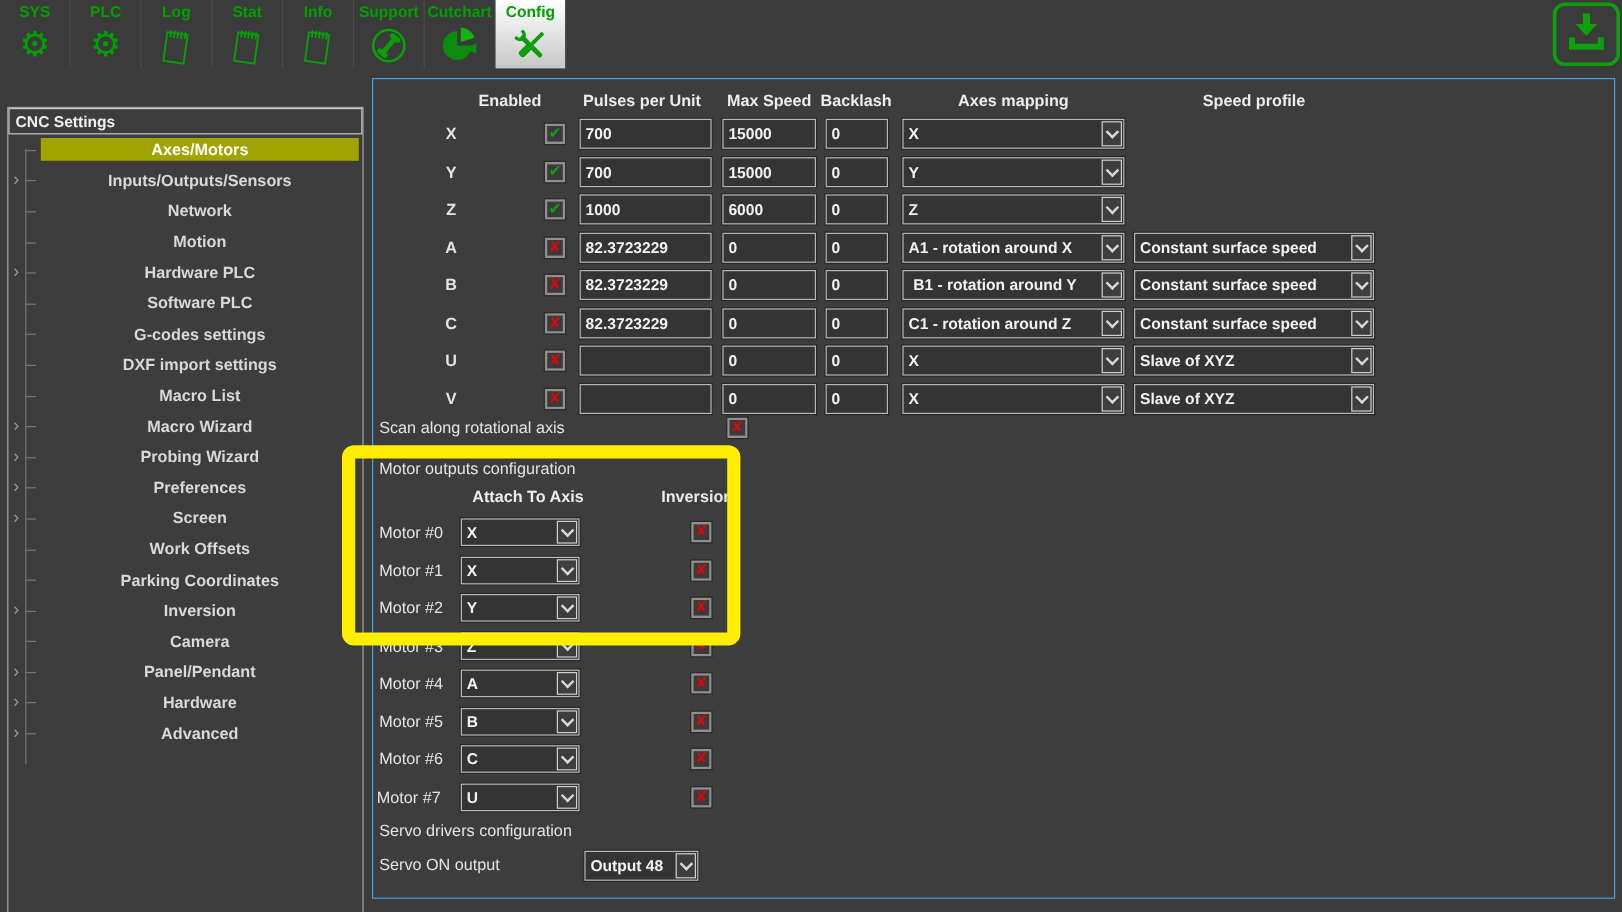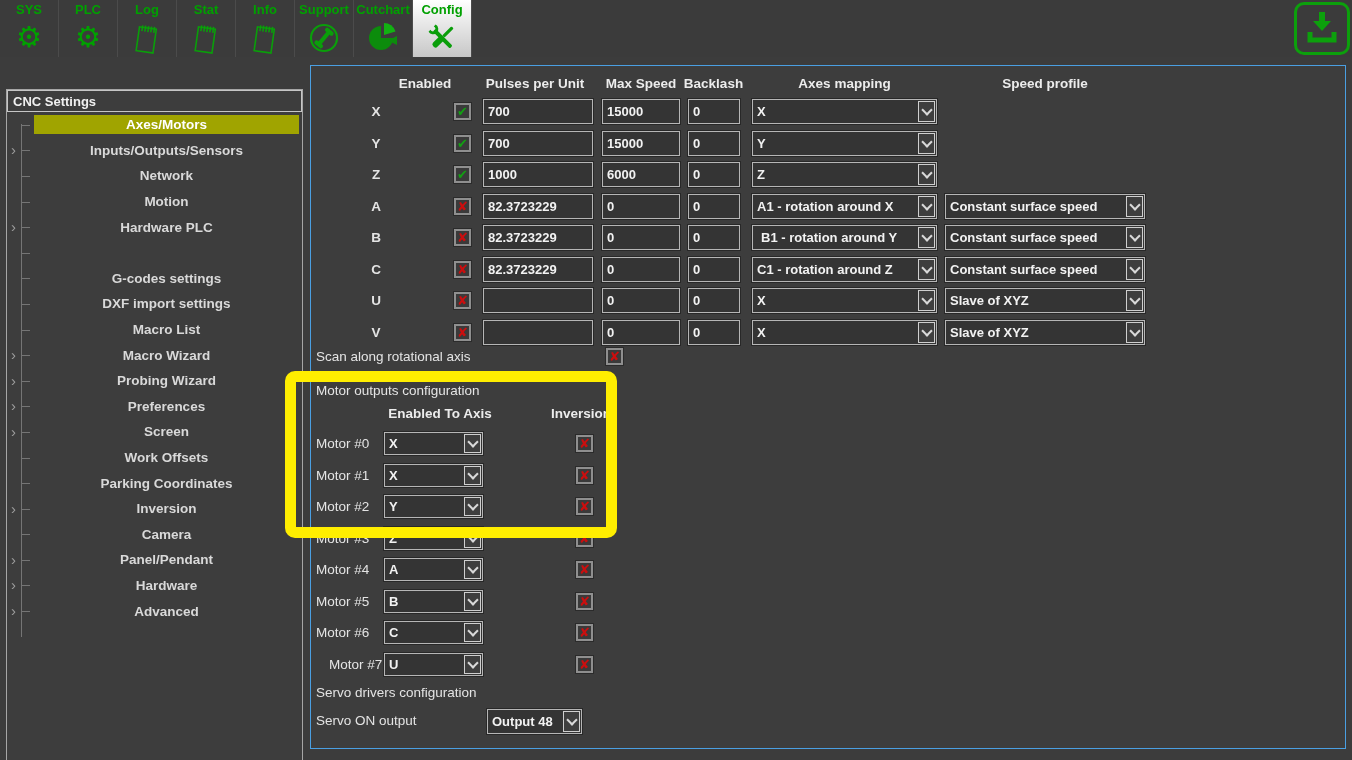--- a/index.html
+++ b/index.html
@@ -176,20 +176,21 @@
           <span class="twig"></span>
           <span class="tlabel">Motion</span>
         </div>
       <div class="titem">
           <span class="chevron">›</span>
           <span class="twig"></span>
           <span class="tlabel">Hardware PLC</span>
         </div>
       <div class="titem">
           <span class="twig"></span>
+          <span class="tlabel">Software PLC</span>
         </div>
       <div class="titem">
           <span class="twig"></span>
           <span class="tlabel">G-codes settings</span>
         </div>
       <div class="titem">
           <span class="twig"></span>
           <span class="tlabel">DXF import settings</span>
         </div>
       <div class="titem">
@@ -392,21 +393,21 @@
           <span class="selbtn">
             <i class="chev"></i>
           </span>
         </div>
     </div>
 
     <div class="flabel" style="left:5px;top:283px;">Scan along rotational axis</div>
     <span class="cb crossed" style="left:295px;top:282px;">✘</span>
 
     <div class="flabel" style="left:5px;top:317px;">Motor outputs configuration</div>
-    <div class="colhead" style="left:74px;top:340px;width:110px;">Enabled To Axis</div>
+    <div class="colhead" style="left:74px;top:340px;width:110px;">Attach To Axis</div>
     <div class="colhead" style="left:225px;top:340px;width:90px;">Inversion</div>
 
     <div class="mrow" style="top:366px;">
       <span class="flabel" style="left:5px;top:4px;">Motor #0</span>
       <div class="sel sm" style="left:73px;width:99px;">
           <span>X</span>
           <span class="selbtn">
             <i class="chev"></i>
           </span>
         </div>
@@ -466,21 +467,21 @@
       <span class="flabel" style="left:5px;top:4px;">Motor #6</span>
       <div class="sel sm" style="left:73px;width:99px;">
           <span>C</span>
           <span class="selbtn">
             <i class="chev"></i>
           </span>
         </div>
       <span class="cb crossed" style="left:265px;top:3px;">✘</span>
     </div>
     <div class="mrow" style="top:587px;">
-      <span class="flabel" style="left:18px;top:4px;">Motor #7</span>
+      <span class="flabel" style="left:3px;top:4px;">Motor #7</span>
       <div class="sel sm" style="left:73px;width:99px;">
           <span>U</span>
           <span class="selbtn">
             <i class="chev"></i>
           </span>
         </div>
       <span class="cb crossed" style="left:265px;top:3px;">✘</span>
     </div>
 
     <div class="flabel" style="left:5px;top:619px;">Servo drivers configuration</div>

